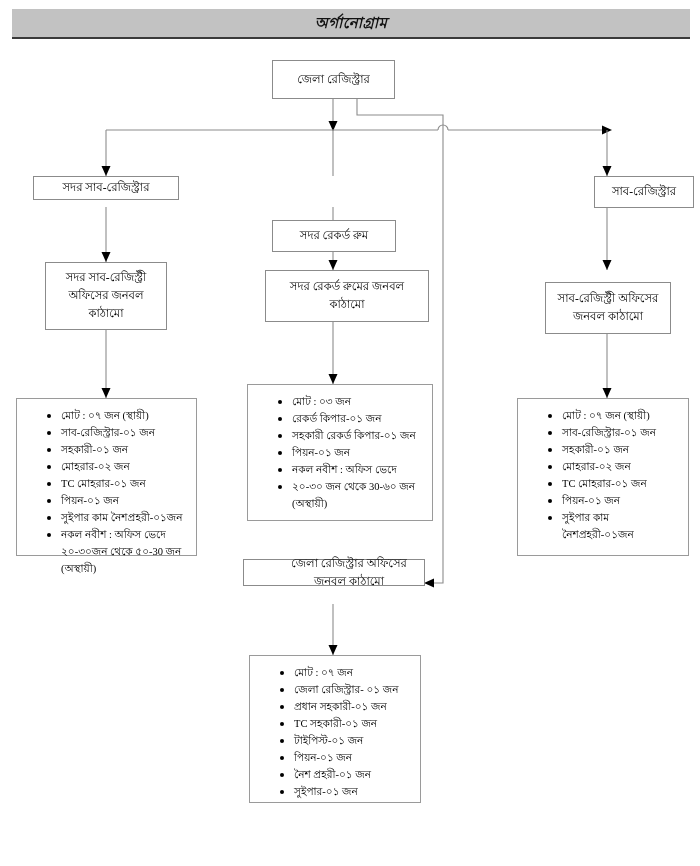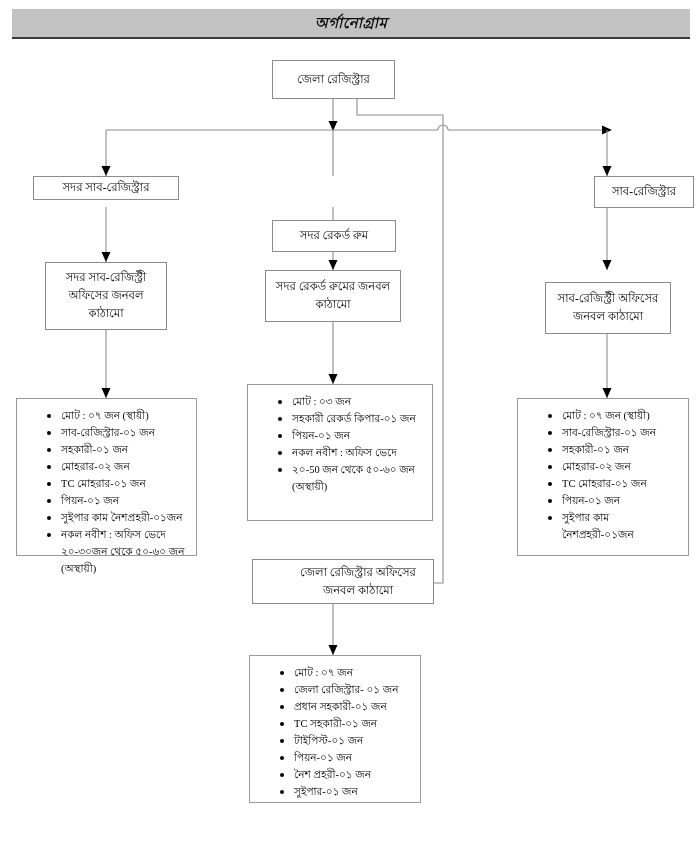--- a/index.html
+++ b/index.html
@@ -173,64 +173,65 @@
   </div>
 
   <div class="node" style="left:558px; top:176px; width:100px; height:32px;margin-left:36px;">
     <span>সাব-রেজিস্ট্রার</span>
   </div>
 
   <div class="node" style="left:45px; top:262px; width:122px; height:68px;">
     <span>সদর সাব-রেজিস্ট্রী অফিসের জনবল কাঠামো</span>
   </div>
 
-  <div class="node" style="left:265px; top:270px; width:136px; height:52px;">
+  <div class="node" style="left:265px; top:270px; width:164px; height:52px;">
     <span>সদর রেকর্ড রুমের জনবল কাঠামো</span>
   </div>
 
   <div class="node" style="left:545px; top:270px; width:126px; height:52px;margin-top:12px;">
     <span>সাব-রেজিস্ট্রী অফিসের জনবল কাঠামো</span>
   </div>
 
   <div class="listbox" style="left:16px; top:398px; width:181px; height:158px;">
     <ul>
       <li>মোট : ০৭ জন (স্থায়ী)</li>
       <li>সাব-রেজিস্ট্রার-০১ জন</li>
       <li>সহকারী-০১ জন</li>
       <li>মোহরার-০২ জন</li>
       <li>TC মোহরার-০১ জন</li>
       <li>পিয়ন-০১ জন</li>
       <li>সুইপার কাম নৈশপ্রহরী-০১জন</li>
-      <li>নকল নবীশ : অফিস ভেদে ২০-৩০জন থেকে ৫০-৬০ জন (অস্থায়ী)</li>
+      <li>নকল নবীশ : অফিস ভেদে ২০-৩০জন থেকে ৫০-30 জন (অস্থায়ী)</li>
     </ul>
   </div>
 
   <div class="listbox" style="left:247px; top:384px; width:186px; height:137px;">
     <ul>
       <li>মোট : ০৩ জন</li>
+      <li>রেকর্ড কিপার-০১ জন</li>
       <li>সহকারী রেকর্ড কিপার-০১ জন</li>
       <li>পিয়ন-০১ জন</li>
       <li>নকল নবীশ : অফিস ভেদে</li>
-      <li>২০-50 জন থেকে ৫০-৬০ জন (অস্থায়ী)</li>
+      <li>২০-৩০ জন থেকে 30-৬০ জন (অস্থায়ী)</li>
     </ul>
   </div>
 
   <div class="listbox" style="left:517px; top:398px; width:172px; height:158px;">
     <ul>
       <li>মোট : ০৭ জন (স্থায়ী)</li>
       <li>সাব-রেজিস্ট্রার-০১ জন</li>
       <li>সহকারী-০১ জন</li>
       <li>মোহরার-০২ জন</li>
       <li>TC মোহরার-০১ জন</li>
       <li>পিয়ন-০১ জন</li>
       <li>সুইপার কাম নৈশপ্রহরী-০১জন</li>
     </ul>
   </div>
 
-  <div class="node" style="left:252px; top:559px; width:182px; height:45px;padding-left:36px;">
+  <div class="node" style="left:243px; top:559px; width:182px; height:27px;padding-left:36px;">
     <span>জেলা রেজিস্ট্রার অফিসের জনবল কাঠামো</span>
   </div>
 
   <div class="listbox" style="left:249px; top:655px; width:172px; height:148px;">
     <ul>
       <li>মোট : ০৭ জন</li>
       <li>জেলা রেজিস্ট্রার- ০১ জন</li>
       <li>প্রধান সহকারী-০১ জন</li>
       <li>TC সহকারী-০১ জন</li>
       <li>টাইপিস্ট-০১ জন</li>

